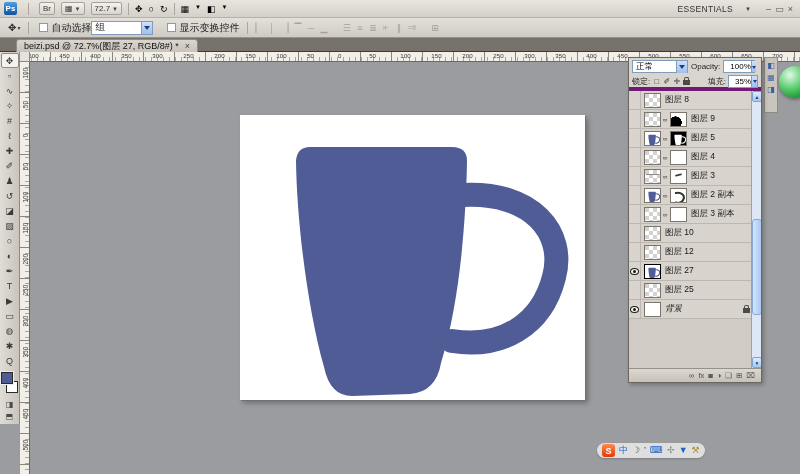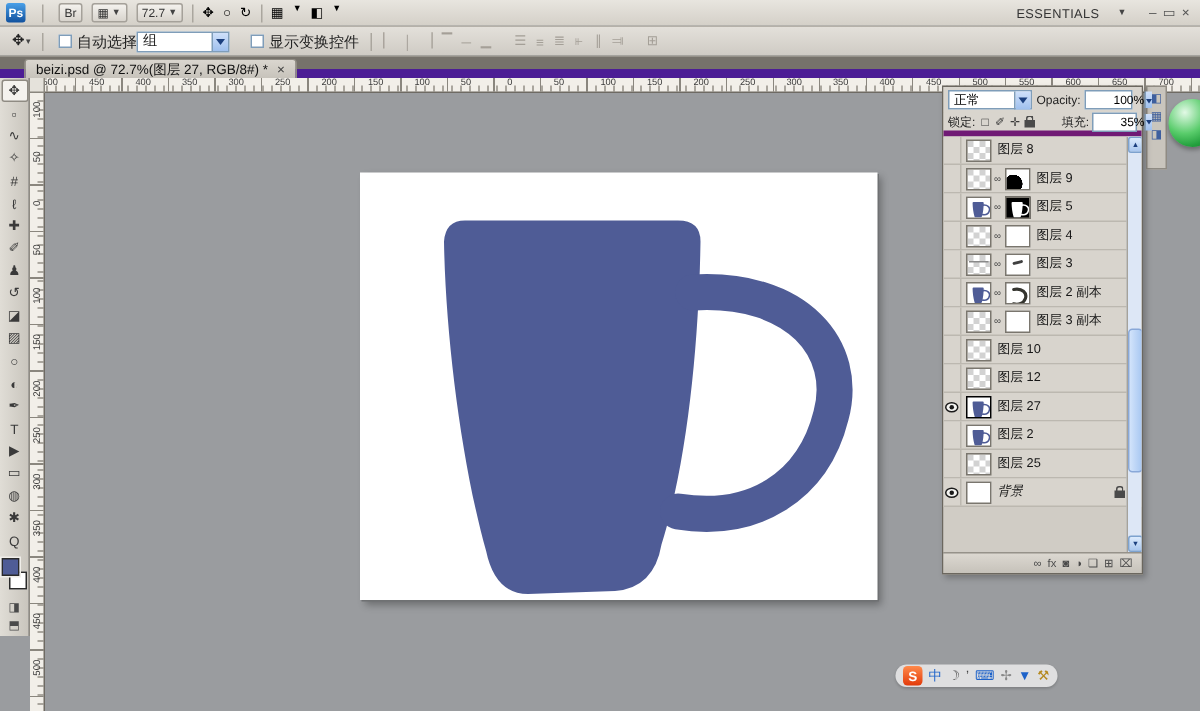--- a/index.html
+++ b/index.html
@@ -35,21 +35,21 @@
     font-size:9.5px; padding-left:3px; }
   .combo .arr { margin-left:auto; width:11px; height:12px; border-left:1px solid #7f9db9;
     background:linear-gradient(#cfe0fa,#9fc0ee); display:flex; align-items:center; justify-content:center; }
   .combo .arr::after { content:""; border:3px solid transparent; border-top:4px solid #1b3f7e; margin-top:4px; }
   #group-combo { width:62px; margin-right:8px; }
   .aicon { font-size:9px; color:#a49f97; width:13px; text-align:center; }
   .aicon.gap { margin-left:10px; }
 
   
   .tabstrip { position:absolute; left:0; top:38px; width:800px; height:14px;
-    background:#76726b; border-bottom:6px solid #4c1d95; z-index:35; }
+    background:#76726b; border-bottom:1px solid #4c1d95; z-index:35; }
   .doctab { position:absolute; left:16px; top:1px; height:13px; background:linear-gradient(#dad6cf,#c7c3bb);
     border:1px solid #8f8b83; border-bottom:none; border-radius:3px 3px 0 0;
     display:flex; align-items:center; gap:6px; padding:0 7px; font-size:9px; color:#111; white-space:nowrap; }
   .doctab .cl { color:#444; font-size:9px; }
 
   
   .hruler { position:absolute; left:20px; top:52px; width:780px; height:10px; background:#f2efe9;
     border-bottom:1px solid #6e6a63; z-index:10;
     background-image:
       repeating-linear-gradient(to right, transparent 0 30px, #8a867e 30px 31px),
@@ -89,21 +89,21 @@
     display:flex; flex-direction:column; }
   .ptabbar { height:14px; background:linear-gradient(#b2aea6,#8f8b83); display:flex; align-items:flex-end; padding:0 1px; }
   .ptab { font-size:7.5px; color:#2e2e2e; background:#a8a49c; padding:1px 3px 1px; margin:0 0 0 1px;
     border-radius:2px 2px 0 0; white-space:nowrap; }
   .ptab.act { background:#d9d5ce; }
   .pcollapse { margin-left:auto; font-size:8px; color:#e8e6e1; padding:0 2px 1px; }
   .blendrow { height:17px; display:flex; align-items:center; padding:0 3px; gap:3px; background:#d9d5ce; }
   #blend-combo { width:56px; height:13px; font-size:8.5px; }
   .plabel { font-size:8px; color:#222; white-space:nowrap; }
   .valbox { width:32px; height:13px; background:#fff; border:1px solid #7f9db9; font-size:8px;
-    display:flex; align-items:center; padding-left:18px; }
+    display:flex; align-items:center; padding-left:6px; }
   .valbox .arr { margin-left:auto; width:8px; height:11px; border-left:1px solid #7f9db9;
     background:linear-gradient(#cfe0fa,#9fc0ee); display:flex; align-items:center; justify-content:center; }
   .valbox .arr::after { content:""; border:2.5px solid transparent; border-top:3.5px solid #1b3f7e; margin-top:3.5px; }
   .lockrow { height:16px; display:flex; align-items:center; padding:0 3px; gap:2px; background:#d9d5ce;
     border-bottom:4px solid #701a75; }
   .lockg { font-size:8px; color:#3a3a3a; width:9px; text-align:center; }
   .lockrow .spread { flex:1; }
   .lockcss { width:7px; height:5px; background:#4a4a4a; position:relative; margin-top:3px; }
   .lockcss::before { content:""; position:absolute; left:1px; top:-3px; width:3px; height:3px;
     border:1px solid #4a4a4a; border-bottom:none; border-radius:2px 2px 0 0; }
@@ -446,29 +446,20 @@
             </div>
             <div class="thumb t-mug selth">
               <svg viewBox="-25 -25 395 335">
                 <use href="#mug"></use>
               </svg>
             </div>
             <span class="lname">图层 27</span>
           </div>
           <div class="lrow">
             <div class="eyebox"></div>
-            <div class="thumb t-mug">
-              <svg viewBox="-25 -25 395 335">
-                <use href="#mug"></use>
-              </svg>
-            </div>
-            <span class="lname">图层 2</span>
-          </div>
-          <div class="lrow">
-            <div class="eyebox"></div>
             <div class="thumb t-checker"></div>
             <span class="lname">图层 25</span>
           </div>
           <div class="lrow">
             <div class="eyebox">
               <span class="eye"></span>
             </div>
             <div class="thumb t-white"></div>
             <span class="lname ital">背景</span>
             <span class="lockcss bglock"></span>

